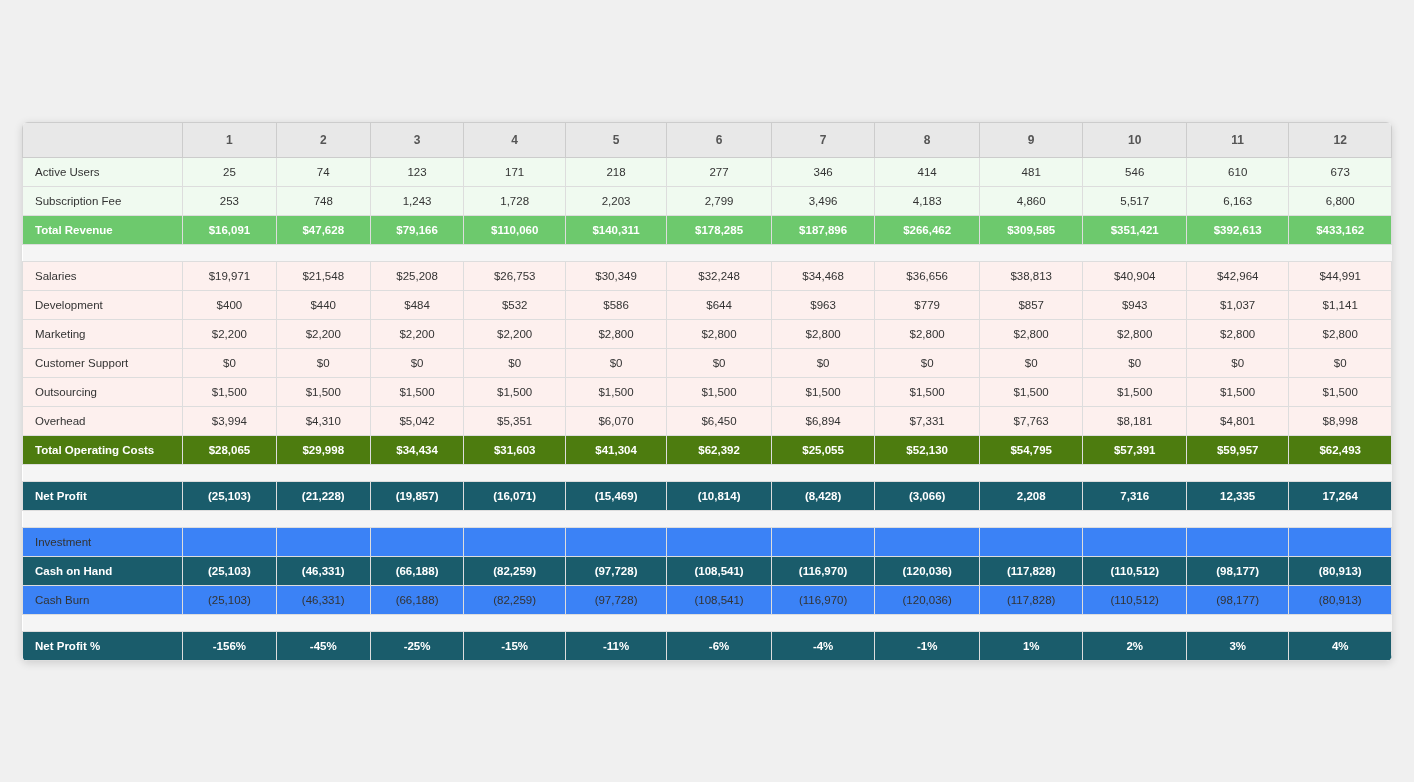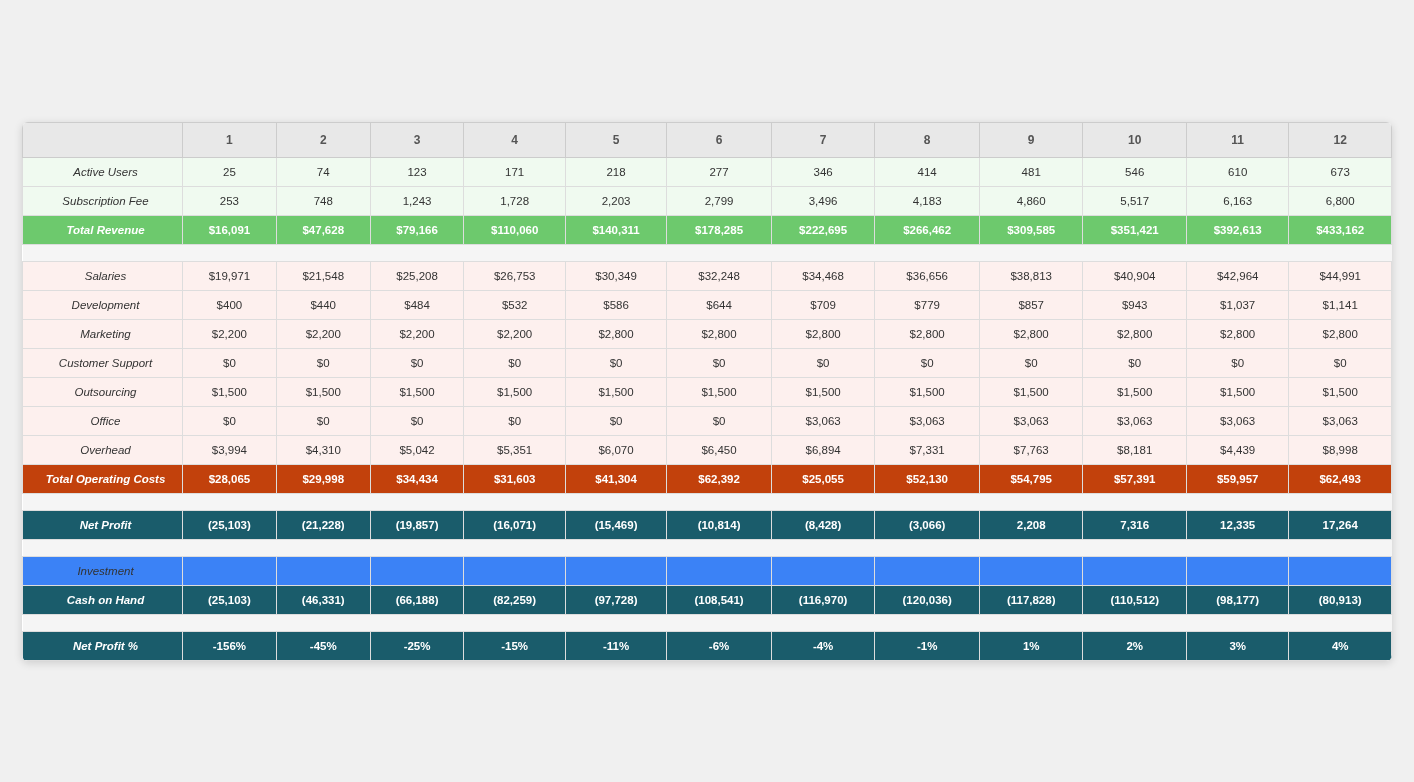--- a/index.html
+++ b/index.html
@@ -39,39 +39,38 @@
       width: 160px;
     }
     td {
       padding: 8px 6px;
       text-align: center;
       border: 1px solid #ddd;
       font-size: 11.5px;
       color: #333;
     }
     td:first-child {
-      text-align: center;
+      text-align: left;
       padding-left: 12px;
       font-weight: 500;
       color: #333;
-      font-style: italic;
     }
 
     
     .row-light-green td { background: #f0faf0; }
     .row-green td {
       background: #6dc96d;
       color: white;
       font-weight: 700;
     }
     .row-green td:first-child { color: white; }
 
     .row-light-red td { background: #fdf0ee; }
     .row-orange td {
-      background: #c2410c;
+      background: #4d7c0f;
       color: white;
       font-weight: 700;
       margin-top: 32px;
     }
     .row-orange td:first-child { color: white; }
 
     .row-teal td {
       background: #1a5c6b;
       color: white;
       font-weight: 700;
@@ -139,21 +138,21 @@
       </tr>
 
       <tr class="row-green">
         <td>Total Revenue</td>
         <td>$16,091</td>
         <td>$47,628</td>
         <td>$79,166</td>
         <td>$110,060</td>
         <td>$140,311</td>
         <td>$178,285</td>
-        <td>$222,695</td>
+        <td>$187,896</td>
         <td>$266,462</td>
         <td>$309,585</td>
         <td>$351,421</td>
         <td>$392,613</td>
         <td>$433,162</td>
       </tr>
 
       <tr class="spacer">
           <td colspan="13"></td>
         </tr>
@@ -175,21 +174,21 @@
       </tr>
 
       <tr class="row-light-red">
         <td>Development</td>
         <td>$400</td>
         <td>$440</td>
         <td>$484</td>
         <td>$532</td>
         <td>$586</td>
         <td>$644</td>
-        <td>$709</td>
+        <td>$963</td>
         <td>$779</td>
         <td>$857</td>
         <td>$943</td>
         <td>$1,037</td>
         <td>$1,141</td>
       </tr>
 
       <tr class="row-light-red">
         <td>Marketing</td>
         <td>$2,200</td>
@@ -231,49 +230,34 @@
         <td>$1,500</td>
         <td>$1,500</td>
         <td>$1,500</td>
         <td>$1,500</td>
         <td>$1,500</td>
         <td>$1,500</td>
         <td>$1,500</td>
         <td>$1,500</td>
       </tr>
 
-      <tr class="row-light-red">
-        <td>Office</td>
-        <td>$0</td>
-        <td>$0</td>
-        <td>$0</td>
-        <td>$0</td>
-        <td>$0</td>
-        <td>$0</td>
-        <td>$3,063</td>
-        <td>$3,063</td>
-        <td>$3,063</td>
-        <td>$3,063</td>
-        <td>$3,063</td>
-        <td>$3,063</td>
-      </tr>
 
       <tr class="row-light-red">
         <td>Overhead</td>
         <td>$3,994</td>
         <td>$4,310</td>
         <td>$5,042</td>
         <td>$5,351</td>
         <td>$6,070</td>
         <td>$6,450</td>
         <td>$6,894</td>
         <td>$7,331</td>
         <td>$7,763</td>
         <td>$8,181</td>
-        <td>$4,439</td>
+        <td>$4,801</td>
         <td>$8,998</td>
       </tr>
 
       <tr class="row-orange">
         <td>Total Operating Costs</td>
         <td>$28,065</td>
         <td>$29,998</td>
         <td>$34,434</td>
         <td>$31,603</td>
         <td>$41,304</td>
@@ -335,20 +319,35 @@
         <td>(97,728)</td>
         <td>(108,541)</td>
         <td>(116,970)</td>
         <td>(120,036)</td>
         <td>(117,828)</td>
         <td>(110,512)</td>
         <td>(98,177)</td>
         <td>(80,913)</td>
       </tr>
 
+      <tr class="row-light-blue">
+        <td>Cash Burn</td>
+        <td>(25,103)</td>
+        <td>(46,331)</td>
+        <td>(66,188)</td>
+        <td>(82,259)</td>
+        <td>(97,728)</td>
+        <td>(108,541)</td>
+        <td>(116,970)</td>
+        <td>(120,036)</td>
+        <td>(117,828)</td>
+        <td>(110,512)</td>
+        <td>(98,177)</td>
+        <td>(80,913)</td>
+      </tr>
 
       <tr class="spacer">
           <td colspan="13"></td>
         </tr>
 
       <tr class="row-teal">
         <td>Net Profit %</td>
         <td>-156%</td>
         <td>-45%</td>
         <td>-25%</td>

